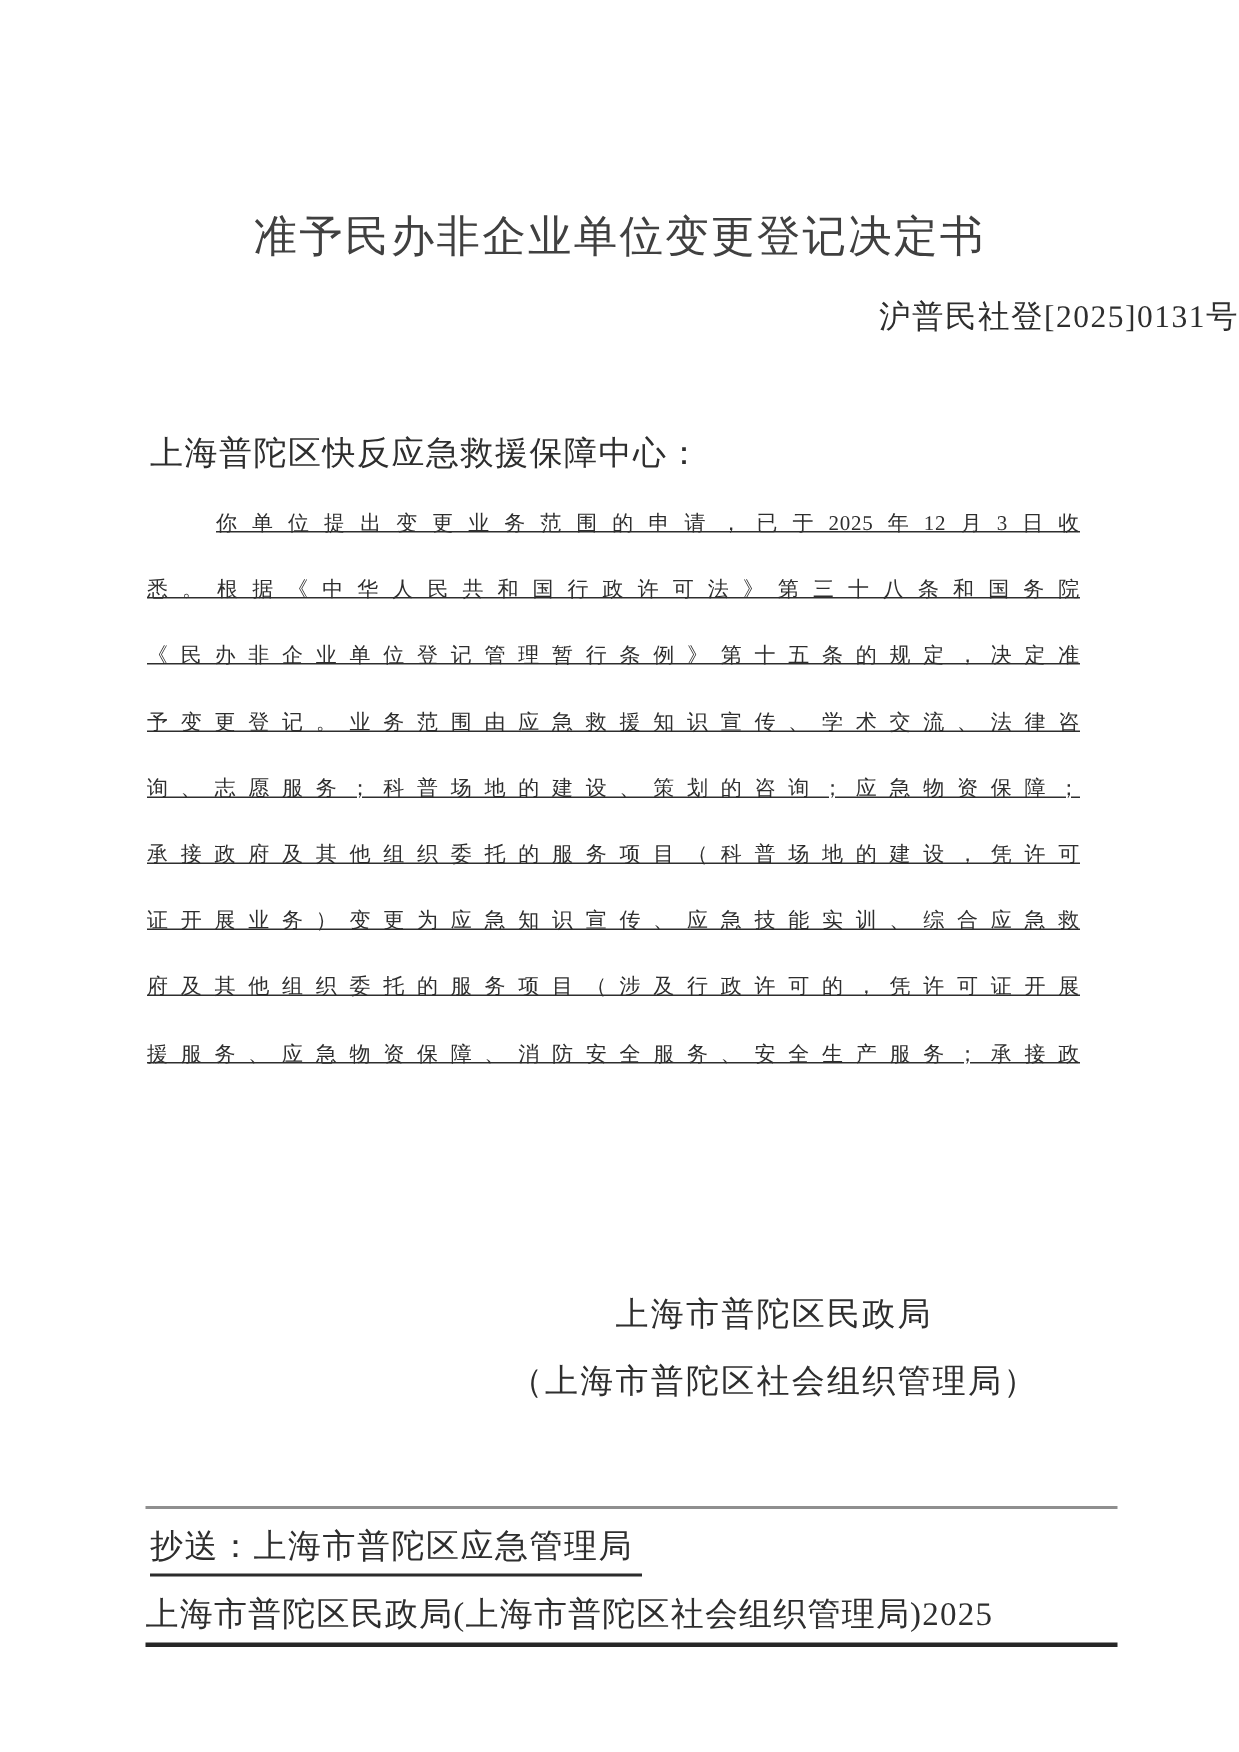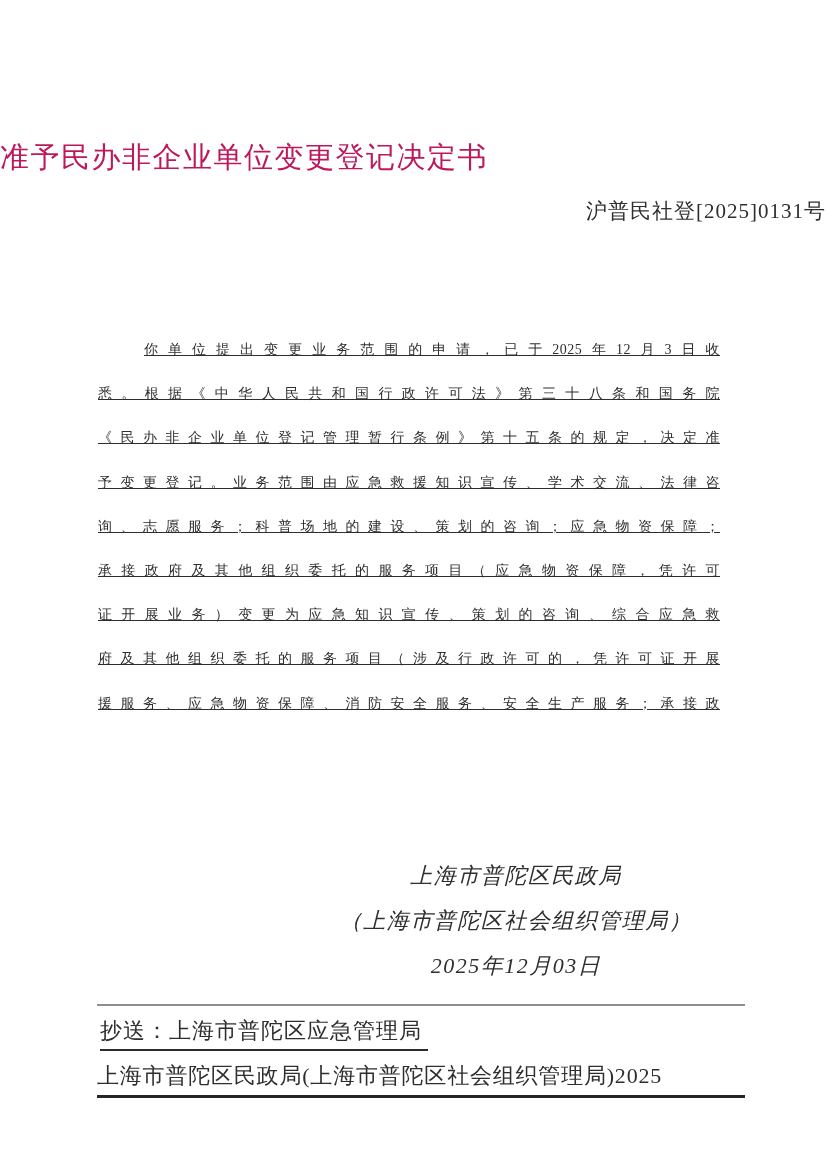--- a/index.html
+++ b/index.html
@@ -14,24 +14,24 @@
     background: #ffffff;
     font-family: "Liberation Serif", "DejaVu Serif", serif;
     color: #2e2e2e;
     overflow: hidden;
   }
   .doc-title {
     position: absolute;
     top: 138px;
     left: 0;
     right: 0;
-    text-align: left;
+    text-align: center;
     font-size: 29px;
     letter-spacing: 1.5px;
-    color: #be185d;
+    color: #404040;
     white-space: nowrap;
   }
   .doc-number {
     position: absolute;
     top: 197px;
     left: 0;
     right: 0;
     text-align: right;
     font-size: 21px;
     letter-spacing: 1px;
@@ -76,21 +76,20 @@
     left: 211px;
     width: 610px;
     text-align: center;
   }
   .sig-line {
     height: 45px;
     line-height: 32px;
     font-size: 22px;
     letter-spacing: 1.5px;
     white-space: nowrap;
-    font-style: italic;
   }
   .footer-divider {
     position: absolute;
     top: 1004px;
     left: 97px;
     width: 648px;
     height: 2px;
     background: #8f8f8f;
   }
   .cc-line {
@@ -125,37 +124,37 @@
 </style>
 </head>
 <body>
 
 <div class="page">
 
   <div class="doc-title">准予民办非企业单位变更登记决定书</div>
 
   <div class="doc-number">沪普民社登[2025]0131号</div>
 
+  <div class="addressee">上海普陀区快反应急救援保障中心：</div>
 
   <div class="body-block">
     <div class="body-line first">你单位提出变更业务范围的申请，已于2025年12月3日收</div>
     <div class="body-line">悉。根据《中华人民共和国行政许可法》第三十八条和国务院</div>
     <div class="body-line">《民办非企业单位登记管理暂行条例》第十五条的规定，决定准</div>
     <div class="body-line">予变更登记。业务范围由应急救援知识宣传、学术交流、法律咨</div>
     <div class="body-line">询、志愿服务；科普场地的建设、策划的咨询；应急物资保障；</div>
-    <div class="body-line">承接政府及其他组织委托的服务项目（应急物资保障，凭许可</div>
-    <div class="body-line">证开展业务）变更为应急知识宣传、策划的咨询、综合应急救</div>
+    <div class="body-line">承接政府及其他组织委托的服务项目（科普场地的建设，凭许可</div>
+    <div class="body-line">证开展业务）变更为应急知识宣传、应急技能实训、综合应急救</div>
     <div class="body-line">府及其他组织委托的服务项目（涉及行政许可的，凭许可证开展</div>
     <div class="body-line">援服务、应急物资保障、消防安全服务、安全生产服务；承接政</div>
   </div>
 
   <div class="signature-block">
     <div class="sig-line">上海市普陀区民政局</div>
     <div class="sig-line">（上海市普陀区社会组织管理局）</div>
-    <div class="sig-line">2025年12月03日</div>
   </div>
 
   <div class="footer-divider"></div>
 
   <div class="cc-line">
     <span class="cc-text">抄送：上海市普陀区应急管理局</span>
   </div>
 
   <div class="issuer-row">
     <span class="issuer-name">上海市普陀区民政局(上海市普陀区社会组织管理局)</span>

